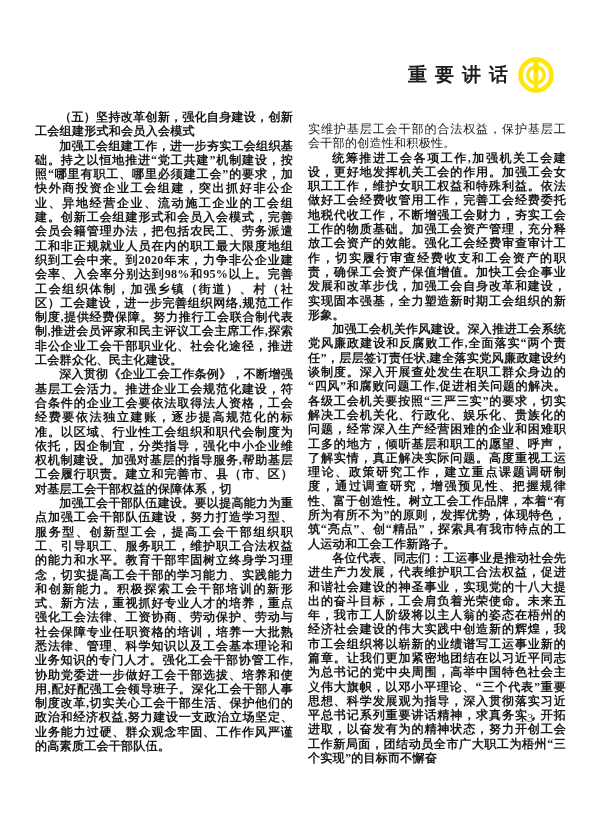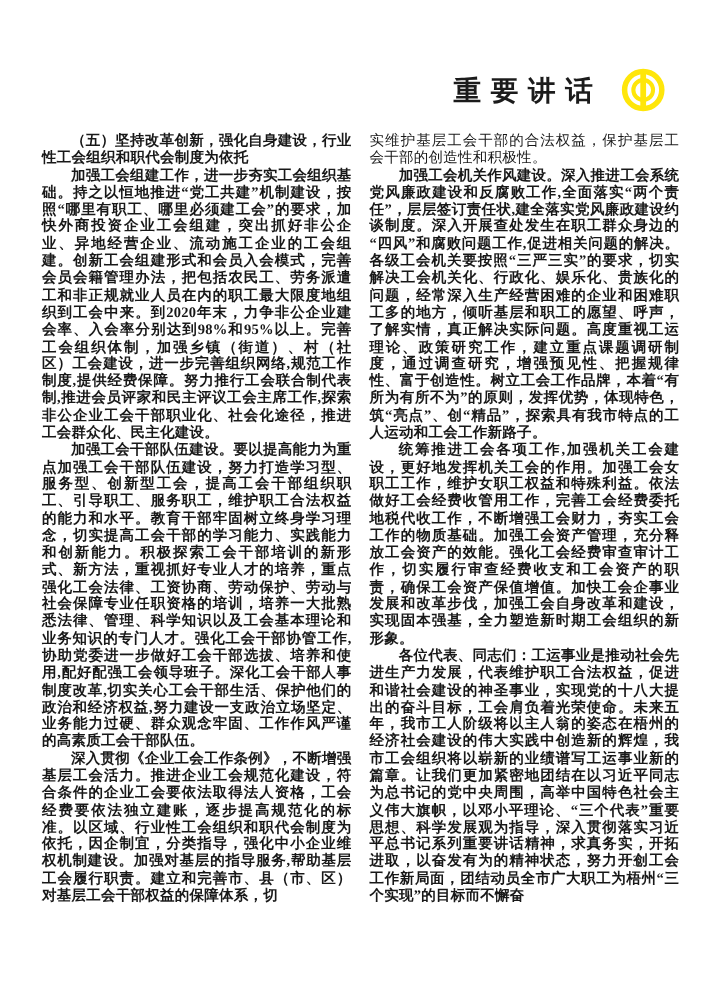--- a/index.html
+++ b/index.html
@@ -17,39 +17,39 @@
   }
   
   .header {
     position: absolute;
     top: 56px; right: 45px;
     display: flex; align-items: center;
   }
   .header-title {
     font-family: "Liberation Sans", "DejaVu Sans", sans-serif;
     font-weight: bold;
-    font-size: 23px;
+    font-size: 19px;
     letter-spacing: 8px;
     color: #1b1b1b;
-    margin-right: 15px;
+    margin-right: 1px;
   }
   .emblem {
     width: 38px; height: 38px;
     display: block;
   }
   
   .col {
     position: absolute;
     top: 110px;
     width: 258px;
     text-align: justify;
     text-justify: inter-ideograph;
   }
   .col-left  { left: 35px; }
-  .col-right { left: 308px; }
+  .col-right { left: 308px; margin-top: 12px; }
   .col p {
     margin: 0;
     font-size: 12.1px;
     line-height: 14.3px;
     letter-spacing: 0.2px;
     color: #181818;
   }
   .para-heading {
     font-family: "Liberation Sans", "DejaVu Sans", sans-serif;
     font-weight: bold;
@@ -76,28 +76,28 @@
   <div class="header">
     <span class="header-title">重要讲话</span>
     <svg class="emblem" viewBox="0 0 38 38" aria-hidden="true">
       <circle cx="19" cy="19" r="15.5" fill="none" stroke-width="4.6" stroke="#FFE60A"></circle>
       <circle cx="19" cy="19" r="8.2" fill="none" stroke-width="3.4" stroke="#FFE60A"></circle>
       <rect x="16.6" y="5.2" width="4.8" height="27.6" fill="#FFE60A"></rect>
     </svg>
   </div>
 
   <div class="col col-left">
-    <p class="para-heading">（五）坚持改革创新，强化自身建设，行业性工会组织和职代会制度为依托</p>
+    <p class="para-heading">（五）坚持改革创新，强化自身建设，创新工会组建形式和会员入会模式</p>
     <p class="para-indent">加强工会组建工作，进一步夯实工会组织基础。持之以恒地推进“党工共建”机制建设，按照“哪里有职工、哪里必须建工会”的要求，加快外商投资企业工会组建，突出抓好非公企业、异地经营企业、流动施工企业的工会组建。创新工会组建形式和会员入会模式，完善会员会籍管理办法，把包括农民工、劳务派遣工和非正规就业人员在内的职工最大限度地组织到工会中来。到2020年末，力争非公企业建会率、入会率分别达到98%和95%以上。完善工会组织体制，加强乡镇（街道）、村（社区）工会建设，进一步完善组织网络,规范工作制度,提供经费保障。努力推行工会联合制代表制,推进会员评家和民主评议工会主席工作,探索非公企业工会干部职业化、社会化途径，推进工会群众化、民主化建设。</p>
+    <p class="para-indent">深入贯彻《企业工会工作条例》，不断增强基层工会活力。推进企业工会规范化建设，符合条件的企业工会要依法取得法人资格，工会经费要依法独立建账，逐步提高规范化的标准。以区域、行业性工会组织和职代会制度为依托，因企制宜，分类指导，强化中小企业维权机制建设。加强对基层的指导服务,帮助基层工会履行职责。建立和完善市、县（市、区）对基层工会干部权益的保障体系，切</p>
     <p class="para-indent">加强工会干部队伍建设。要以提高能力为重点加强工会干部队伍建设，努力打造学习型、服务型、创新型工会，提高工会干部组织职工、引导职工、服务职工，维护职工合法权益的能力和水平。教育干部牢固树立终身学习理念，切实提高工会干部的学习能力、实践能力和创新能力。积极探索工会干部培训的新形式、新方法，重视抓好专业人才的培养，重点强化工会法律、工资协商、劳动保护、劳动与社会保障专业任职资格的培训，培养一大批熟悉法律、管理、科学知识以及工会基本理论和业务知识的专门人才。强化工会干部协管工作,协助党委进一步做好工会干部选拔、培养和使用,配好配强工会领导班子。深化工会干部人事制度改革,切实关心工会干部生活、保护他们的政治和经济权益,努力建设一支政治立场坚定、业务能力过硬、群众观念牢固、工作作风严谨的高素质工会干部队伍。</p>
-    <p class="para-indent">深入贯彻《企业工会工作条例》，不断增强基层工会活力。推进企业工会规范化建设，符合条件的企业工会要依法取得法人资格，工会经费要依法独立建账，逐步提高规范化的标准。以区域、行业性工会组织和职代会制度为依托，因企制宜，分类指导，强化中小企业维权机制建设。加强对基层的指导服务,帮助基层工会履行职责。建立和完善市、县（市、区）对基层工会干部权益的保障体系，切</p>
   </div>
 
   <div class="col col-right">
     <p class="para-cont">实维护基层工会干部的合法权益，保护基层工会干部的创造性和积极性。</p>
+    <p class="para-indent">统筹推进工会各项工作,加强机关工会建设，更好地发挥机关工会的作用。加强工会女职工工作，维护女职工权益和特殊利益。依法做好工会经费收管用工作，完善工会经费委托地税代收工作，不断增强工会财力，夯实工会工作的物质基础。加强工会资产管理，充分释放工会资产的效能。强化工会经费审查审计工作，切实履行审查经费收支和工会资产的职责，确保工会资产保值增值。加快工会企事业发展和改革步伐，加强工会自身改革和建设，实现固本强基，全力塑造新时期工会组织的新形象。</p>
     <p class="para-indent">加强工会机关作风建设。深入推进工会系统党风廉政建设和反腐败工作,全面落实“两个责任”，层层签订责任状,建全落实党风廉政建设约谈制度。深入开展查处发生在职工群众身边的“四风”和腐败问题工作,促进相关问题的解决。各级工会机关要按照“三严三实”的要求，切实解决工会机关化、行政化、娱乐化、贵族化的问题，经常深入生产经营困难的企业和困难职工多的地方，倾听基层和职工的愿望、呼声，了解实情，真正解决实际问题。高度重视工运理论、政策研究工作，建立重点课题调研制度，通过调查研究，增强预见性、把握规律性、富于创造性。树立工会工作品牌，本着“有所为有所不为”的原则，发挥优势，体现特色，筑“亮点”、创“精品”，探索具有我市特点的工人运动和工会工作新路子。</p>
-    <p class="para-indent">统筹推进工会各项工作,加强机关工会建设，更好地发挥机关工会的作用。加强工会女职工工作，维护女职工权益和特殊利益。依法做好工会经费收管用工作，完善工会经费委托地税代收工作，不断增强工会财力，夯实工会工作的物质基础。加强工会资产管理，充分释放工会资产的效能。强化工会经费审查审计工作，切实履行审查经费收支和工会资产的职责，确保工会资产保值增值。加快工会企事业发展和改革步伐，加强工会自身改革和建设，实现固本强基，全力塑造新时期工会组织的新形象。</p>
     <p class="para-indent">各位代表、同志们：工运事业是推动社会先进生产力发展，代表维护职工合法权益，促进和谐社会建设的神圣事业，实现党的十八大提出的奋斗目标，工会肩负着光荣使命。未来五年，我市工人阶级将以主人翁的姿态在梧州的经济社会建设的伟大实践中创造新的辉煌，我市工会组织将以崭新的业绩谱写工运事业新的篇章。让我们更加紧密地团结在以习近平同志为总书记的党中央周围，高举中国特色社会主义伟大旗帜，以邓小平理论、“三个代表”重要思想、科学发展观为指导，深入贯彻落实习近平总书记系列重要讲话精神，求真务实，开拓进取，以奋发有为的精神状态，努力开创工会工作新局面，团结动员全市广大职工为梧州“三个实现”的目标而不懈奋</p>
   </div>
 
   <div class="page-number">13</div>
 
 </div>
 
 </body></html>

